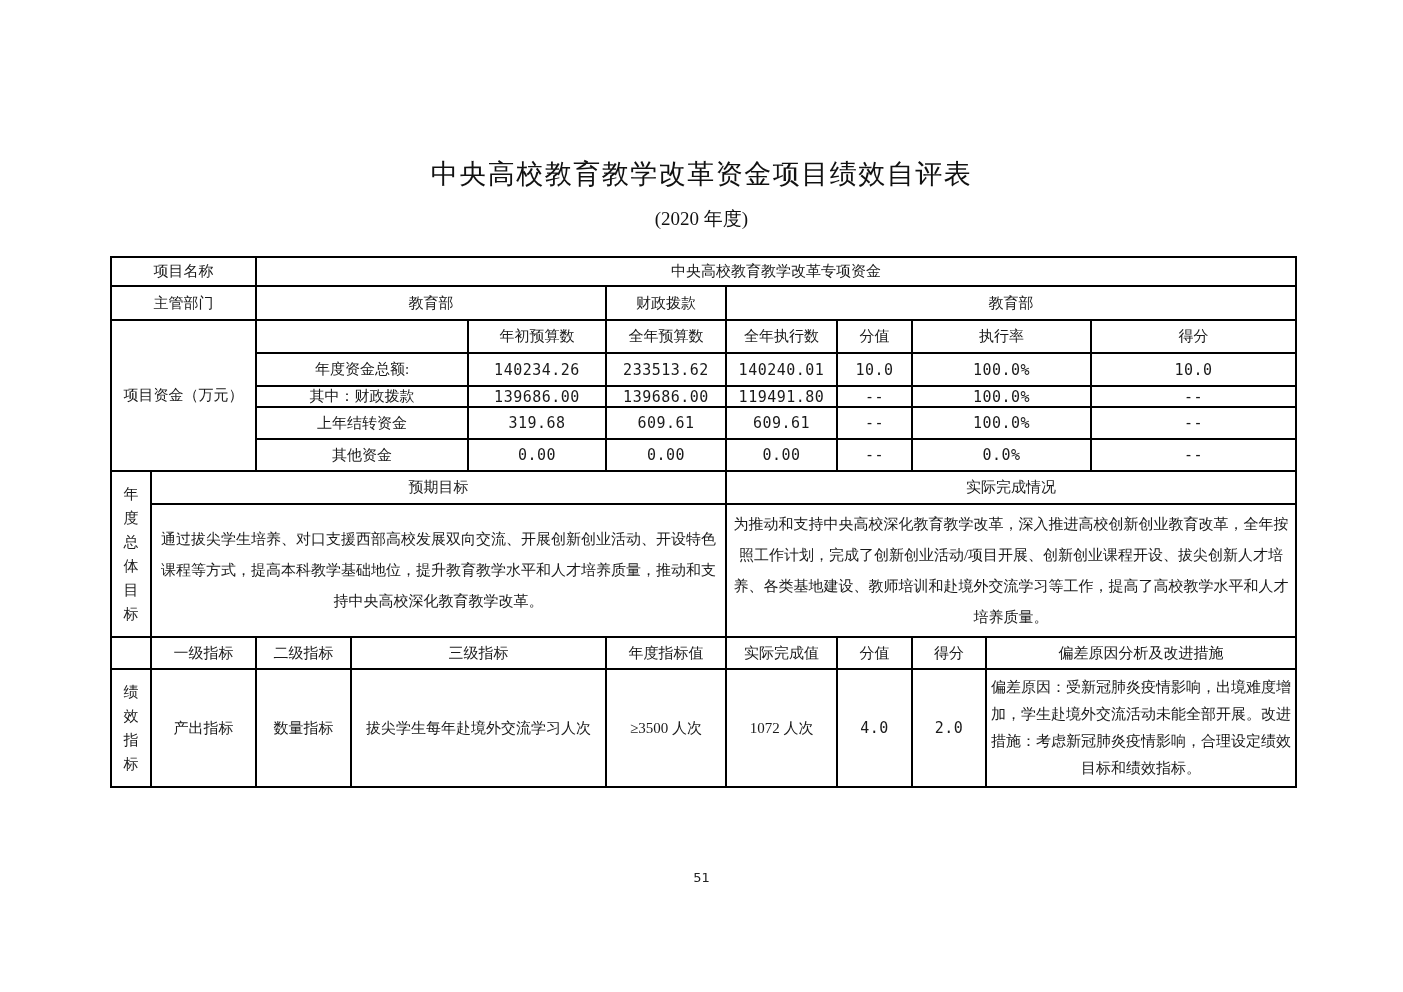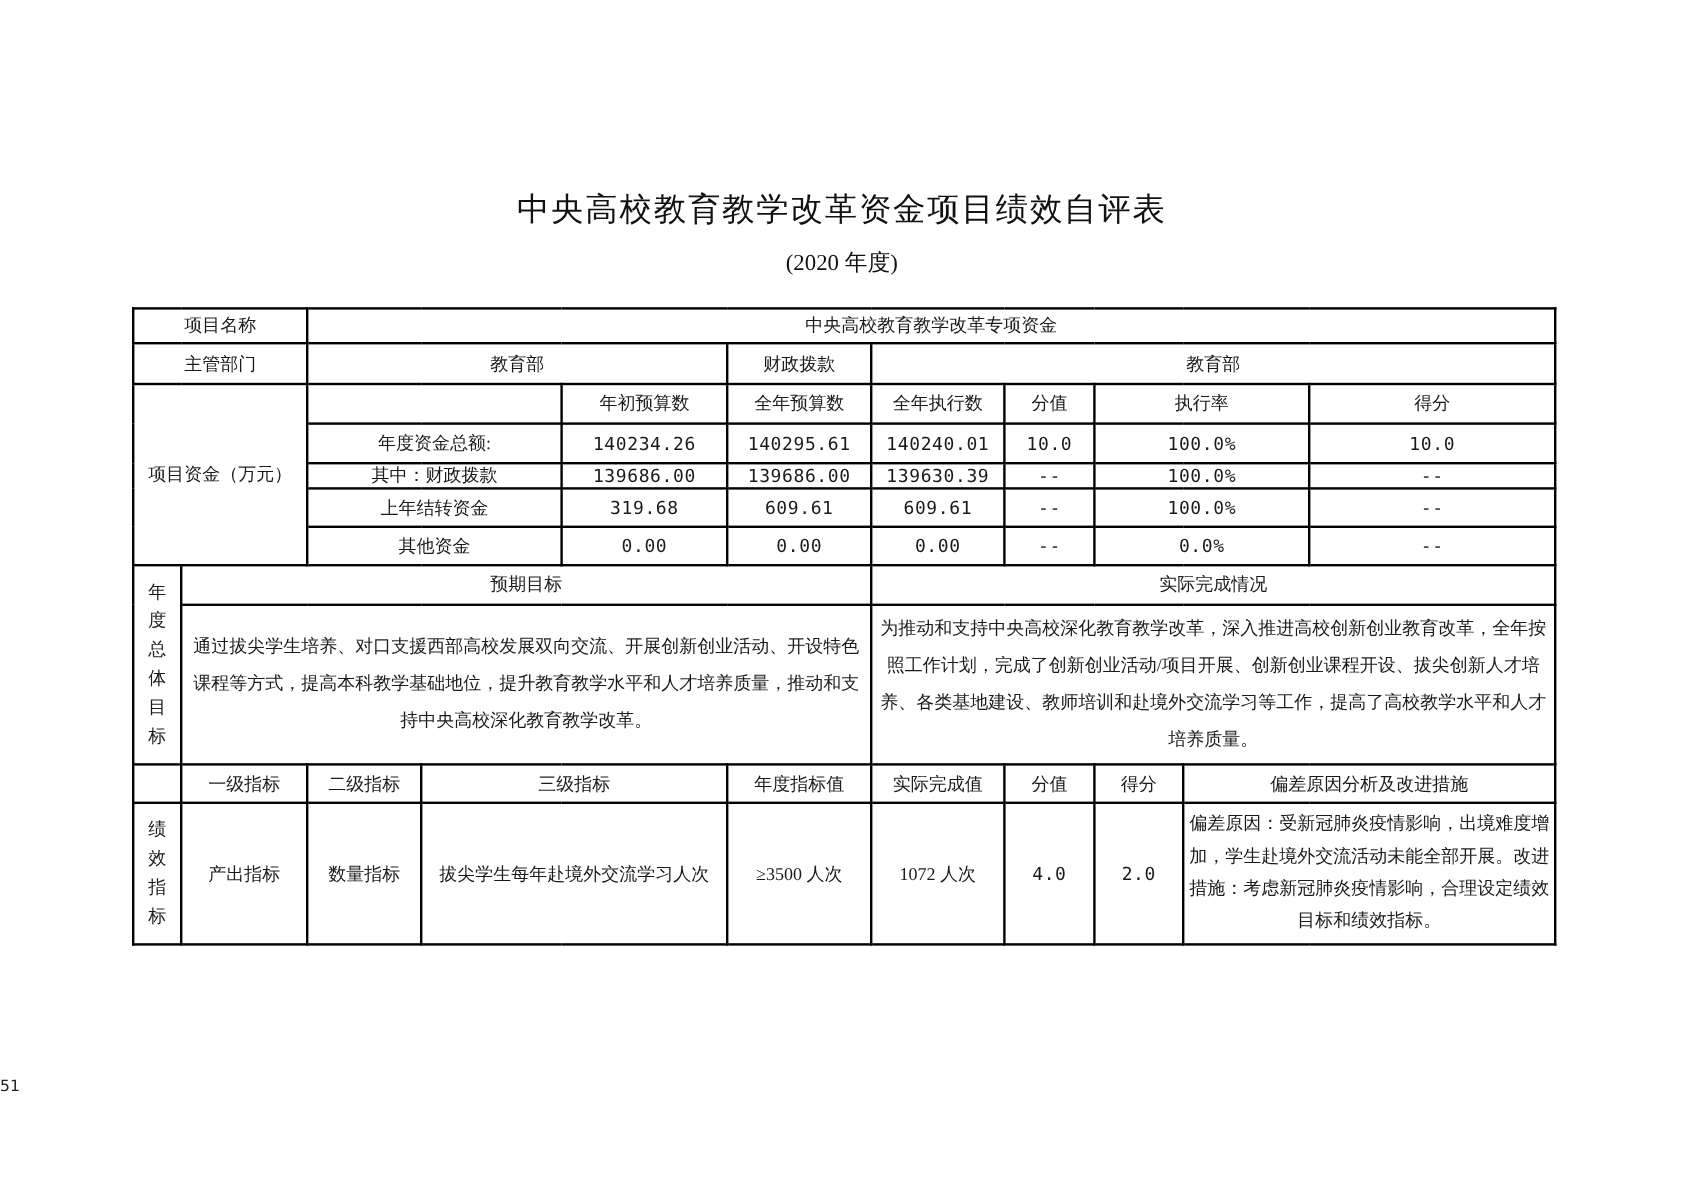--- a/index.html
+++ b/index.html
@@ -73,24 +73,24 @@
     margin: 10px auto;
     line-height: 24px;
     word-break: break-all;
     text-align: center;
   }
   .page-number {
     position: absolute;
     top: 870px;
     left: 0;
     width: 100%;
+    text-align: center;
     font-size: 13px;
     font-family: "DejaVu Sans", "Liberation Sans", sans-serif;
     color: #222;
-    margin-top: 28px;
   }
 </style>
 </head>
 <body>
 
 <div class="page">
 
   <div class="doc-title">中央高校教育教学改革资金项目绩效自评表</div>
   <div class="doc-subtitle">(2020 年度)</div>
 
@@ -129,32 +129,32 @@
       <td>全年预算数</td>
       <td>全年执行数</td>
       <td>分值</td>
       <td colspan="2" class="thin-r">执行率</td>
       <td class="thin-l">得分</td>
     </tr>
 
     <tr style="height:33px">
       <td colspan="2">年度资金总额:</td>
       <td class="num">140234.26</td>
-      <td class="num">140295.61</td>
+      <td class="num">233513.62</td>
       <td class="num">140240.01</td>
       <td class="num">10.0</td>
       <td colspan="2" class="num thin-r">100.0%</td>
       <td class="num thin-l">10.0</td>
     </tr>
 
     <tr style="height:20px">
       <td colspan="2">其中：财政拨款</td>
       <td class="num">139686.00</td>
       <td class="num">139686.00</td>
-      <td class="num">139630.39</td>
+      <td class="num">119491.80</td>
       <td class="num">--</td>
       <td colspan="2" class="num thin-r">100.0%</td>
       <td class="num thin-l">--</td>
     </tr>
 
     <tr style="height:32px">
       <td colspan="2">上年结转资金</td>
       <td class="num">319.68</td>
       <td class="num">609.61</td>
       <td class="num">609.61</td>

